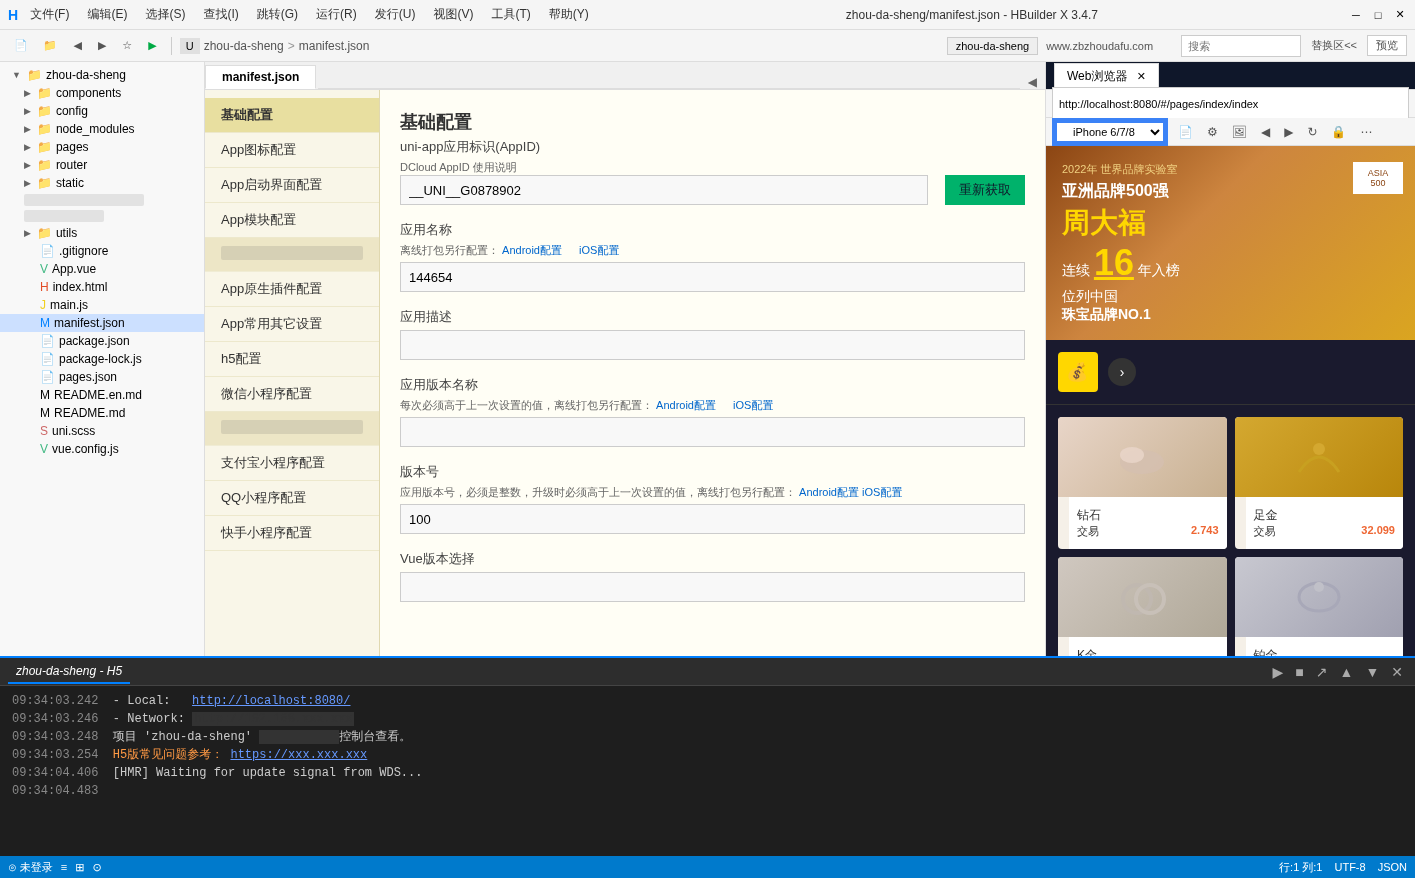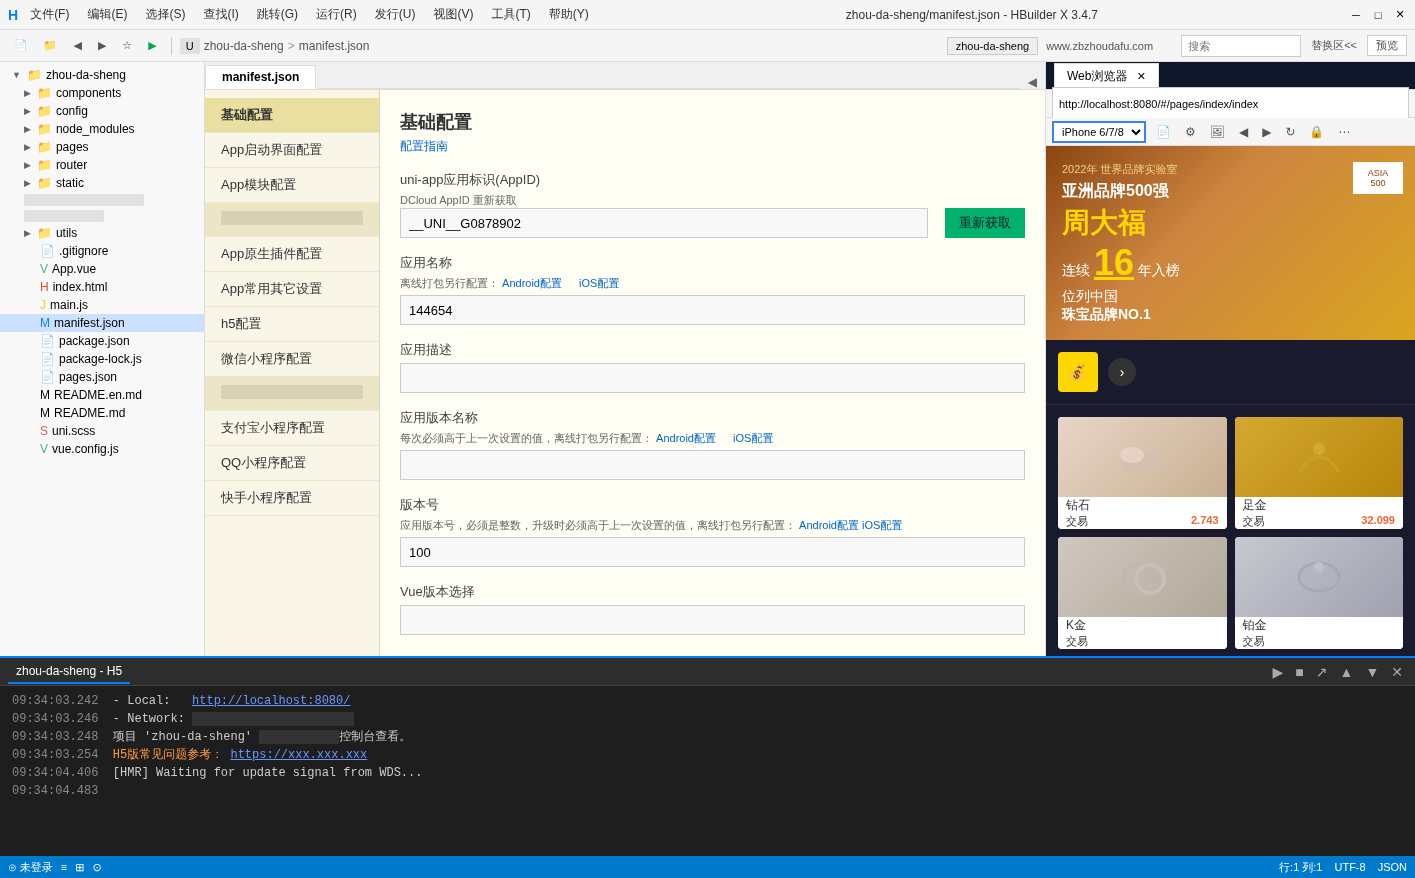--- a/index.html
+++ b/index.html
@@ -228,23 +228,23 @@
     .browser-toolbar {
       height: 28px;
       background: #f5f5f5;
       border-bottom: 1px solid #ddd;
       display: flex;
       align-items: center;
       padding: 0 6px;
       gap: 6px;
     }
     .browser-device-select {
-      padding: 2px 4px;
+      padding: 2px 12px;
       font-size: 11px;
-      border: 2px solid #3b82f6;
+      border: 5px solid #3b82f6;
       background: white;
     }
     .browser-btn { font-size: 12px; cursor: pointer; background: none; border: none; color: #555; padding: 2px 4px; }
     .browser-content {
       flex: 1;
       overflow-y: auto;
       background: #1a1a2e;
     }
 
     
@@ -310,21 +310,21 @@
     }
     .product-img-gold {
       background: linear-gradient(135deg, #d4a830, #b8860b);
     }
     .product-img-k {
       background: linear-gradient(135deg, #d0c8c0, #b0a898);
     }
     .product-img-plat {
       background: linear-gradient(135deg, #c8c8d0, #a0a0b0);
     }
-    .product-info { padding: 0 8px; background: white; }
+    .product-info { padding: 10px 8px; background: white; margin-left: 11px; }
     .product-name { font-size: 12px; color: #333; }
     .product-trade { display: flex; justify-content: space-between; font-size: 11px; }
     .trade-label { color: #333; }
     .trade-price { color: #e63; font-weight: bold; }
 
     
     .bottom-panel {
       height: 200px;
       border-top: 2px solid #0080ff;
       background: #1e1e1e;
@@ -334,21 +334,21 @@
     .bottom-tab-bar {
       height: 28px;
       background: #2d2d2d;
       border-bottom: 1px solid #444;
       display: flex;
       align-items: center;
       padding: 0 8px;
       justify-content: space-between;
     }
     .bottom-tab { font-size: 12px; color: #ccc; padding: 4px 8px; cursor: pointer; }
-    .bottom-tab.active { color: white; border-bottom: 2px solid #0080ff; }
+    .bottom-tab.active { color: white; border-bottom: 2px solid #0080ff; font-style: italic; }
     .bottom-controls { display: flex; gap: 4px; }
     .bottom-ctrl-btn { color: #aaa; font-size: 14px; cursor: pointer; background: none; border: none; padding: 2px 4px; }
     .terminal {
       flex: 1;
       padding: 6px 12px;
       overflow-y: auto;
       font-family: 'Courier New', monospace;
       font-size: 12px;
       color: #ccc;
       line-height: 1.5;
@@ -550,44 +550,44 @@
       <div class="editor-tab active">manifest.json</div>
       <div style="flex:1;border-bottom:1px solid #ddd;"></div>
 
       <button style="background:none;border:none;font-size:12px;cursor:pointer;padding:0 8px;color:#666;">◀</button>
     </div>
 
     <div class="manifest-layout">
 
       <div class="manifest-nav">
         <div class="manifest-nav-item active bold">基础配置</div>
+        <div class="manifest-nav-item">App图标配置</div>
         <div class="manifest-nav-item">App启动界面配置</div>
         <div class="manifest-nav-item">App模块配置</div>
         <div class="manifest-nav-item" style="background:#e8e0b8;opacity:0.7;">
           <span style="display:inline-block;width:100%;height:14px;background:#c8c0a0;border-radius:2px;"></span>
         </div>
         <div class="manifest-nav-item">App原生插件配置</div>
         <div class="manifest-nav-item">App常用其它设置</div>
         <div class="manifest-nav-item">h5配置</div>
         <div class="manifest-nav-item">微信小程序配置</div>
         <div class="manifest-nav-item" style="background:#e8e0b8;opacity:0.7;">
           <span style="display:inline-block;width:100%;height:14px;background:#c8c0a0;border-radius:2px;"></span>
         </div>
         <div class="manifest-nav-item">支付宝小程序配置</div>
         <div class="manifest-nav-item">QQ小程序配置</div>
         <div class="manifest-nav-item">快手小程序配置</div>
       </div>
 
       <div class="manifest-content">
         <div class="section-title">基础配置</div>
-        <a class="section-link">配置指南</a>
 
         <div class="form-row">
           <div class="form-label">uni-app应用标识(AppID)</div>
-          <a class="form-sublabel">DCloud AppID 重新获取</a>
+          <a class="form-sublabel">DCloud AppID 使用说明</a>
           <div class="form-input-row">
             <input type="text" class="form-input" value="__UNI__G0878902" style="">
             <button class="btn-refresh">重新获取</button>
           </div>
         </div>
 
         <div class="form-row">
           <div class="form-label">应用名称</div>
           <div class="form-sublabel">
             <span>离线打包另行配置：</span>

